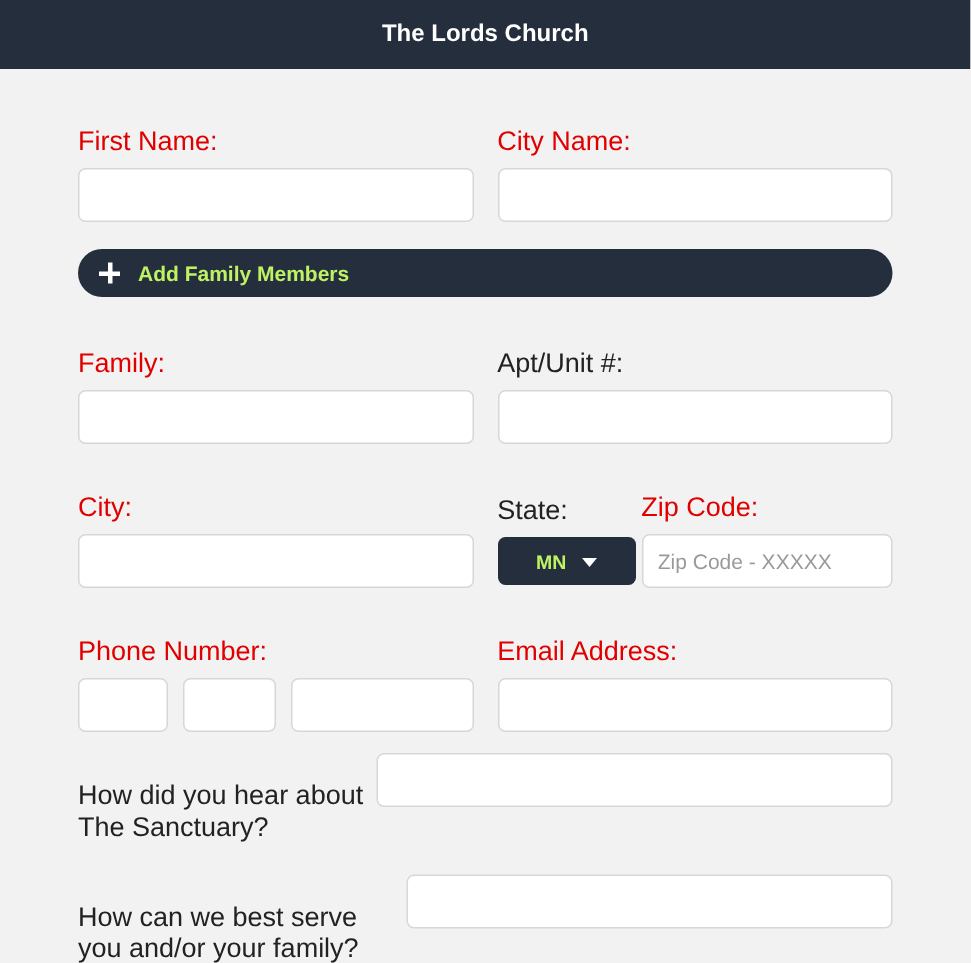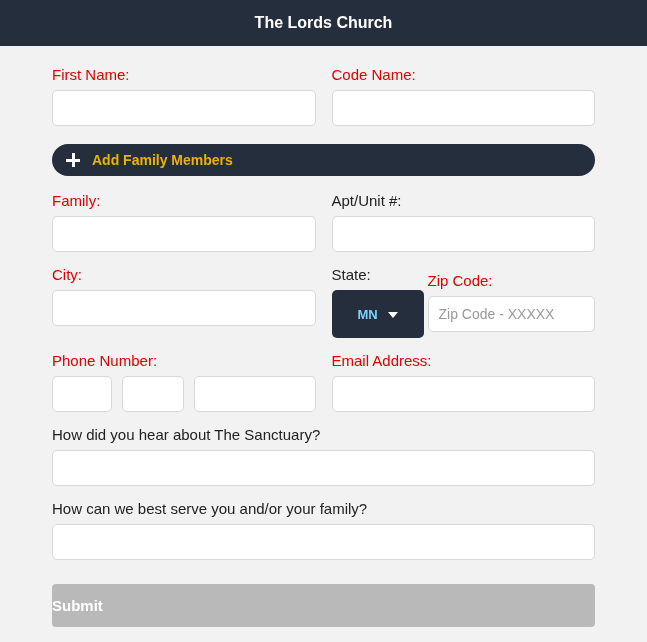--- a/index.html
+++ b/index.html
@@ -22,39 +22,40 @@
     padding: 20px 52px;
   }
   .row {
     display: flex;
     gap: 16px;
   }
   .col { flex: 1; display: flex; flex-direction: column; }
   .col-state { flex: 0 0 92px; }
   .col-zip { flex: 1; }
   .label {
-    font-size: 15px;
+    font-size: 18px;
     margin-bottom: 7px;
     color: #222;
+    margin-top: 18px;
   }
   .label.req { color: #e10000; }
   .input {
     width: 100%;
     height: 36px;
     border: 1px solid #d7d7d7;
     border-radius: 5px;
     background: #fff;
     padding: 0 10px;
     font-size: 14px;
     color: #333;
   }
   .input::placeholder { color: #9a9a9a; }
   .add-bar {
     background: #242e3c;
-    color: #eab308;
+    color: #bef264;
     border-radius: 18px;
     margin: 18px 0 16px 0;
     padding: 8px 14px;
     display: flex;
     align-items: center;
     font-weight: bold;
     font-size: 14px;
     cursor: pointer;
   }
   .plus {
@@ -68,22 +69,22 @@
   }
   .plus::before, .plus::after {
     content: "";
     position: absolute;
     background: #fff;
   }
   .plus::before { width: 14px; height: 3px; }
   .plus::after { width: 3px; height: 14px; }
   .state-select {
     background: #242e3c;
-    color: #7dd3fc;
-    height: 48px;
+    color: #bef264;
+    height: 32px;
     border-radius: 5px;
     display: flex;
     align-items: center;
     justify-content: center;
     font-weight: bold;
     font-size: 13px;
     gap: 10px;
     cursor: pointer;
     padding: 0 10px;
   }
@@ -105,39 +106,39 @@
     color: #fff;
     text-align: left;
     border: none;
     border-radius: 4px;
     font-weight: bold;
     font-size: 15px;
     padding: 13px 0;
     margin-top: 24px;
     cursor: pointer;
   }
-  .full-row { display: flex; flex-direction: column; }
+  .full-row { display: flex; }
   .state-zip-row { display: flex; gap: 4px; align-items: center; }
 </style>
 </head>
 <body>
 
 <div class="header">
   <span>The Lords Church</span>
 </div>
 
 <div class="form-wrap">
 
   <div class="row">
     <div class="col">
       <div class="label req">First Name:</div>
       <input class="input" value="" style="">
     </div>
     <div class="col">
-      <div class="label req">Code Name:</div>
+      <div class="label req">City Name:</div>
       <input class="input" value="" style="">
     </div>
   </div>
 
   <div class="add-bar">
     <span class="plus"></span>
     <span>Add Family Members</span>
   </div>
 
   <div class="row">

